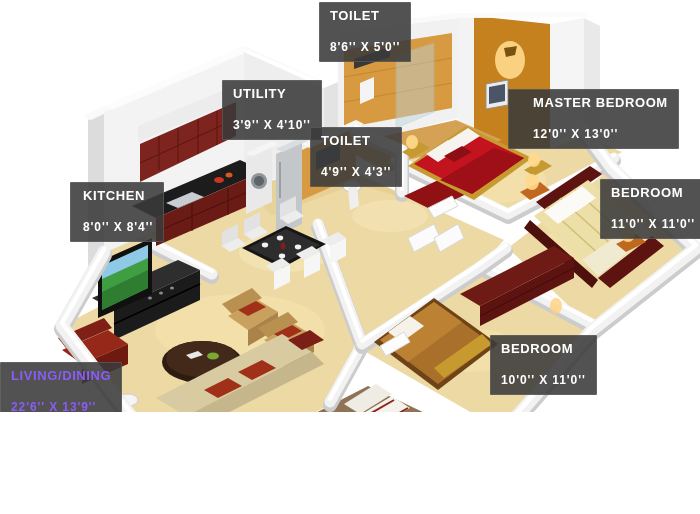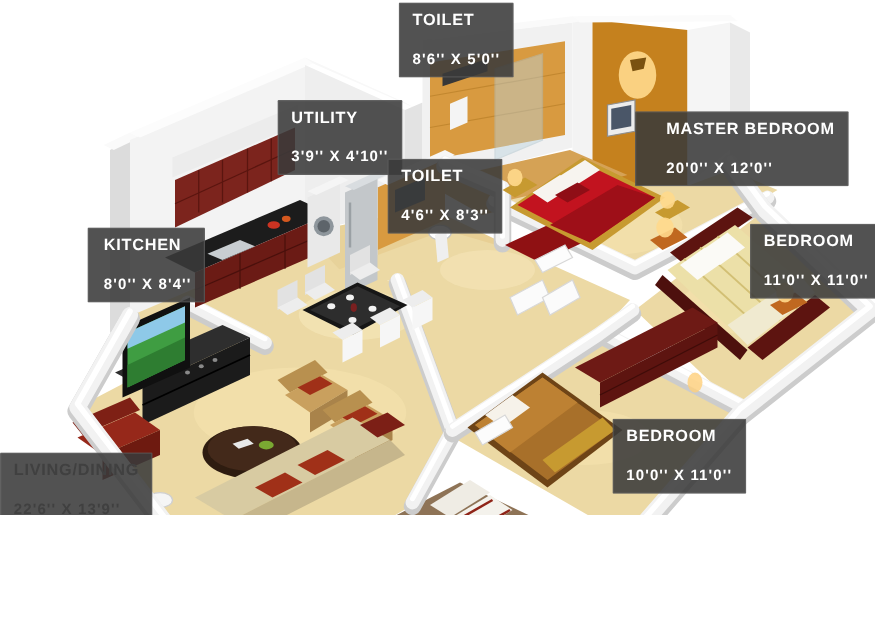--- a/index.html
+++ b/index.html
@@ -237,35 +237,35 @@
   <div class="lbl lbl-toilet-top" style="background: rgba(58, 58, 58, 0.88); color: rgb(255, 255, 255);">
     <span class="nm">TOILET</span>
     <span class="dm">8'6'' X 5'0''</span>
   </div>
   <div class="lbl lbl-utility" style="background: rgba(58, 58, 58, 0.88); color: rgb(255, 255, 255);">
     <span class="nm">UTILITY</span>
     <span class="dm">3'9'' X 4'10''</span>
   </div>
   <div class="lbl lbl-master" style="background: rgba(58, 58, 58, 0.88); color: rgb(255, 255, 255); padding-left: 24px;">
     <span class="nm">MASTER BEDROOM</span>
-    <span class="dm">20'0'' X 12'0''</span>
+    <span class="dm">12'0'' X 13'0''</span>
   </div>
   <div class="lbl lbl-toilet-mid" style="background: rgba(58, 58, 58, 0.88); color: rgb(255, 255, 255);">
     <span class="nm">TOILET</span>
-    <span class="dm">4'6'' X 8'3''</span>
+    <span class="dm">4'9'' X 4'3''</span>
   </div>
   <div class="lbl lbl-kitchen" style="background: rgba(58, 58, 58, 0.88); color: rgb(255, 255, 255);">
     <span class="nm">KITCHEN</span>
     <span class="dm">8'0'' X 8'4''</span>
   </div>
   <div class="lbl lbl-bedroom-right" style="background: rgba(58, 58, 58, 0.88); color: rgb(255, 255, 255);">
     <span class="nm">BEDROOM</span>
     <span class="dm">11'0'' X 11'0''</span>
   </div>
   <div class="lbl lbl-bedroom-bottom" style="background: rgba(58, 58, 58, 0.88); color: rgb(255, 255, 255);">
     <span class="nm">BEDROOM</span>
     <span class="dm">10'0'' X 11'0''</span>
   </div>
-  <div class="lbl lbl-living" style="background: rgba(58, 58, 58, 0.88); color: #404040;">
+  <div class="lbl lbl-living" style="background: rgba(58, 58, 58, 0.88); color: #8b5cf6;">
     <span class="nm">LIVING/DINING</span>
     <span class="dm">22'6'' X 13'9''</span>
   </div>
 </div>
 
 </body></html>

